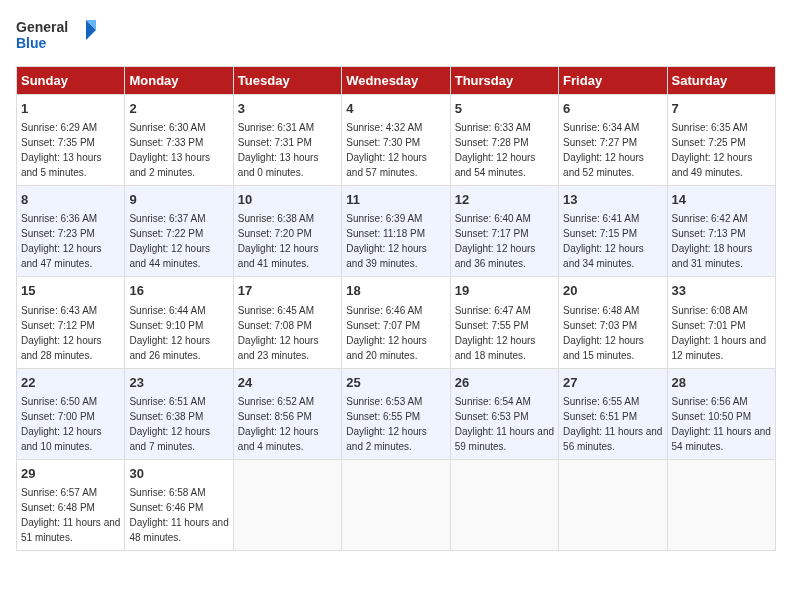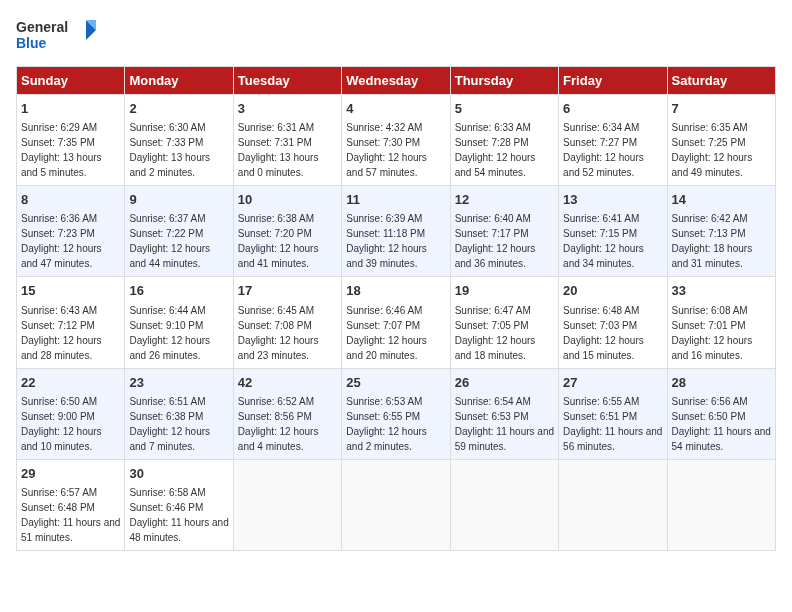--- a/index.html
+++ b/index.html
@@ -124,32 +124,32 @@
         <td><span class="day-number">11</span><span class="cell-text">Sunrise: 6:39 AM</span><br><span class="cell-text">Sunset: 11:18 PM</span><br><span class="cell-text">Daylight: 12 hours and 39 minutes.</span></td>
         <td><span class="day-number">12</span><span class="cell-text">Sunrise: 6:40 AM</span><br><span class="cell-text">Sunset: 7:17 PM</span><br><span class="cell-text">Daylight: 12 hours and 36 minutes.</span></td>
         <td><span class="day-number">13</span><span class="cell-text">Sunrise: 6:41 AM</span><br><span class="cell-text">Sunset: 7:15 PM</span><br><span class="cell-text">Daylight: 12 hours and 34 minutes.</span></td>
         <td><span class="day-number">14</span><span class="cell-text">Sunrise: 6:42 AM</span><br><span class="cell-text">Sunset: 7:13 PM</span><br><span class="cell-text">Daylight: 18 hours and 31 minutes.</span></td>
       </tr>
       <tr>
         <td><span class="day-number">15</span><span class="cell-text">Sunrise: 6:43 AM</span><br><span class="cell-text">Sunset: 7:12 PM</span><br><span class="cell-text">Daylight: 12 hours and 28 minutes.</span></td>
         <td><span class="day-number">16</span><span class="cell-text">Sunrise: 6:44 AM</span><br><span class="cell-text">Sunset: 9:10 PM</span><br><span class="cell-text">Daylight: 12 hours and 26 minutes.</span></td>
         <td><span class="day-number">17</span><span class="cell-text">Sunrise: 6:45 AM</span><br><span class="cell-text">Sunset: 7:08 PM</span><br><span class="cell-text">Daylight: 12 hours and 23 minutes.</span></td>
         <td><span class="day-number">18</span><span class="cell-text">Sunrise: 6:46 AM</span><br><span class="cell-text">Sunset: 7:07 PM</span><br><span class="cell-text">Daylight: 12 hours and 20 minutes.</span></td>
-        <td><span class="day-number">19</span><span class="cell-text">Sunrise: 6:47 AM</span><br><span class="cell-text">Sunset: 7:05 PM</span><br><span class="cell-text">Daylight: 12 hours and 18 minutes.</span></td>
+        <td><span class="day-number">19</span><span class="cell-text">Sunrise: 6:47 AM</span><br><span class="cell-text">Sunset: 7:55 PM</span><br><span class="cell-text">Daylight: 12 hours and 18 minutes.</span></td>
         <td><span class="day-number">20</span><span class="cell-text">Sunrise: 6:48 AM</span><br><span class="cell-text">Sunset: 7:03 PM</span><br><span class="cell-text">Daylight: 12 hours and 15 minutes.</span></td>
-        <td><span class="day-number">33</span><span class="cell-text">Sunrise: 6:08 AM</span><br><span class="cell-text">Sunset: 7:01 PM</span><br><span class="cell-text">Daylight: 12 hours and 16 minutes.</span></td>
+        <td><span class="day-number">33</span><span class="cell-text">Sunrise: 6:08 AM</span><br><span class="cell-text">Sunset: 7:01 PM</span><br><span class="cell-text">Daylight: 1 hours and 12 minutes.</span></td>
       </tr>
       <tr>
-        <td><span class="day-number">22</span><span class="cell-text">Sunrise: 6:50 AM</span><br><span class="cell-text">Sunset: 9:00 PM</span><br><span class="cell-text">Daylight: 12 hours and 10 minutes.</span></td>
+        <td><span class="day-number">22</span><span class="cell-text">Sunrise: 6:50 AM</span><br><span class="cell-text">Sunset: 7:00 PM</span><br><span class="cell-text">Daylight: 12 hours and 10 minutes.</span></td>
         <td><span class="day-number">23</span><span class="cell-text">Sunrise: 6:51 AM</span><br><span class="cell-text">Sunset: 6:38 PM</span><br><span class="cell-text">Daylight: 12 hours and 7 minutes.</span></td>
-        <td><span class="day-number">42</span><span class="cell-text">Sunrise: 6:52 AM</span><br><span class="cell-text">Sunset: 8:56 PM</span><br><span class="cell-text">Daylight: 12 hours and 4 minutes.</span></td>
+        <td><span class="day-number">24</span><span class="cell-text">Sunrise: 6:52 AM</span><br><span class="cell-text">Sunset: 8:56 PM</span><br><span class="cell-text">Daylight: 12 hours and 4 minutes.</span></td>
         <td><span class="day-number">25</span><span class="cell-text">Sunrise: 6:53 AM</span><br><span class="cell-text">Sunset: 6:55 PM</span><br><span class="cell-text">Daylight: 12 hours and 2 minutes.</span></td>
         <td><span class="day-number">26</span><span class="cell-text">Sunrise: 6:54 AM</span><br><span class="cell-text">Sunset: 6:53 PM</span><br><span class="cell-text">Daylight: 11 hours and 59 minutes.</span></td>
         <td><span class="day-number">27</span><span class="cell-text">Sunrise: 6:55 AM</span><br><span class="cell-text">Sunset: 6:51 PM</span><br><span class="cell-text">Daylight: 11 hours and 56 minutes.</span></td>
-        <td><span class="day-number">28</span><span class="cell-text">Sunrise: 6:56 AM</span><br><span class="cell-text">Sunset: 6:50 PM</span><br><span class="cell-text">Daylight: 11 hours and 54 minutes.</span></td>
+        <td><span class="day-number">28</span><span class="cell-text">Sunrise: 6:56 AM</span><br><span class="cell-text">Sunset: 10:50 PM</span><br><span class="cell-text">Daylight: 11 hours and 54 minutes.</span></td>
       </tr>
       <tr>
         <td><span class="day-number">29</span><span class="cell-text">Sunrise: 6:57 AM</span><br><span class="cell-text">Sunset: 6:48 PM</span><br><span class="cell-text">Daylight: 11 hours and 51 minutes.</span></td>
         <td><span class="day-number">30</span><span class="cell-text">Sunrise: 6:58 AM</span><br><span class="cell-text">Sunset: 6:46 PM</span><br><span class="cell-text">Daylight: 11 hours and 48 minutes.</span></td>
         <td class="empty-cell"></td>
         <td class="empty-cell"></td>
         <td class="empty-cell"></td>
         <td class="empty-cell"></td>
         <td class="empty-cell"></td>
       </tr>

